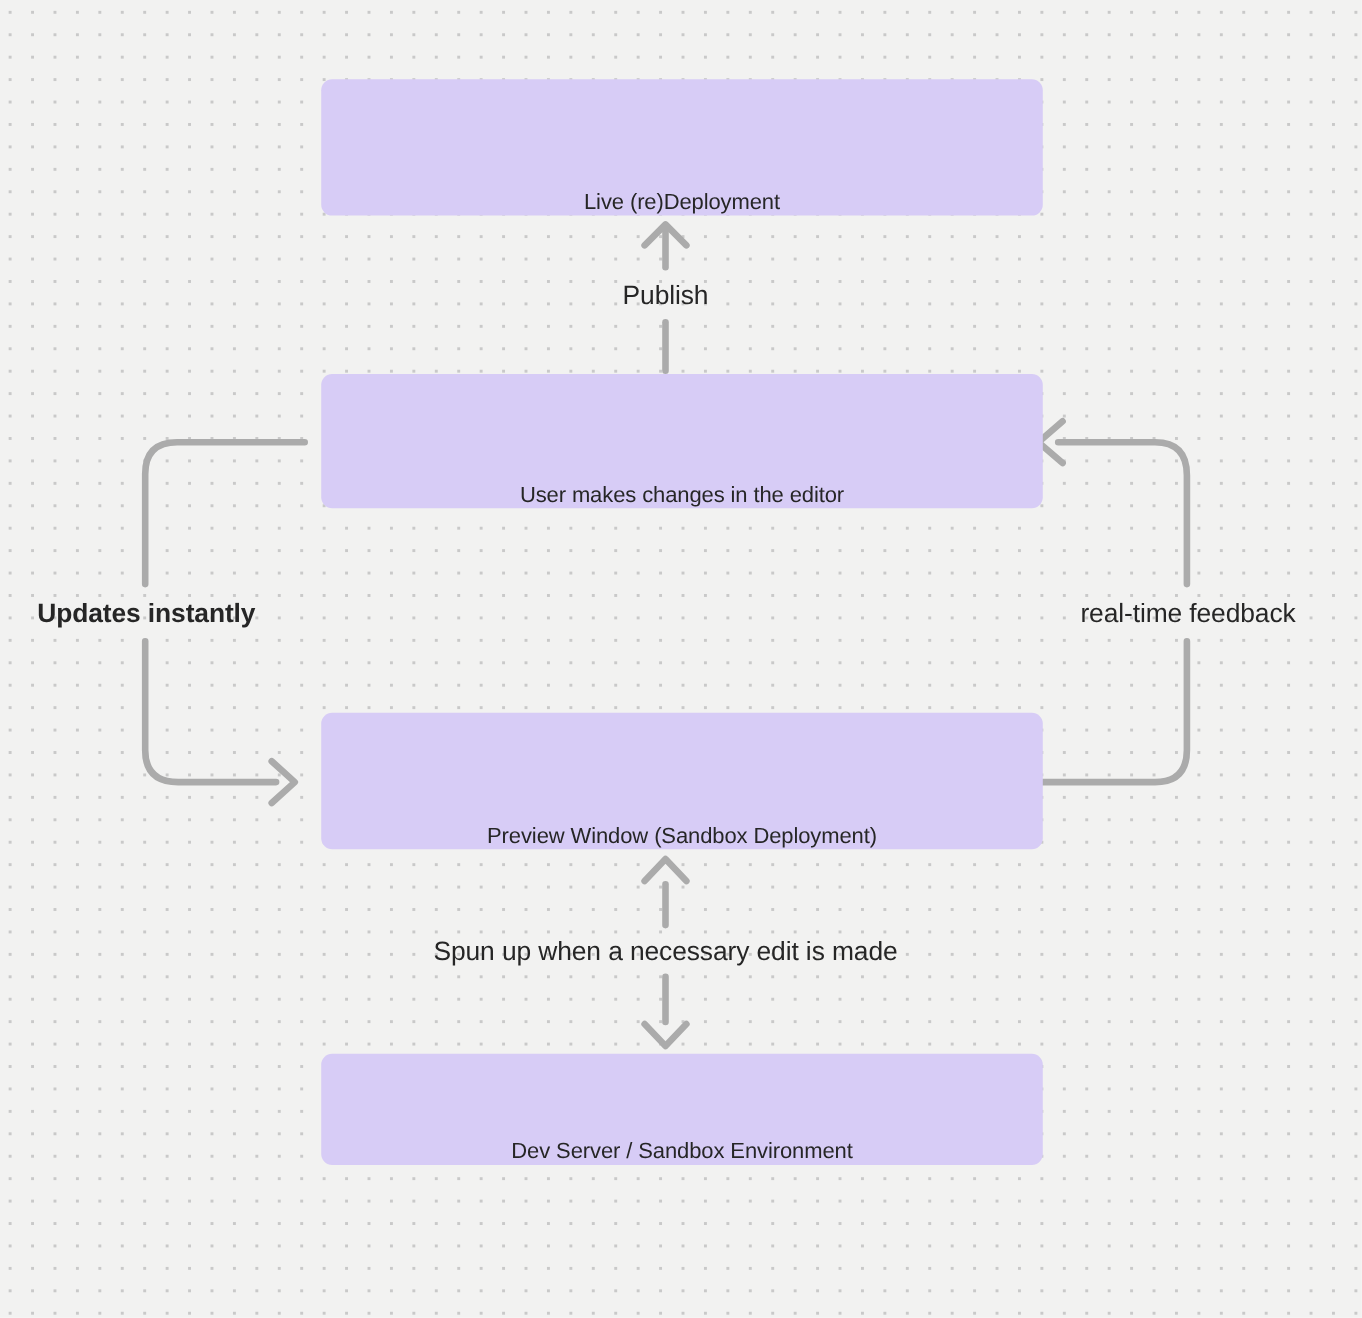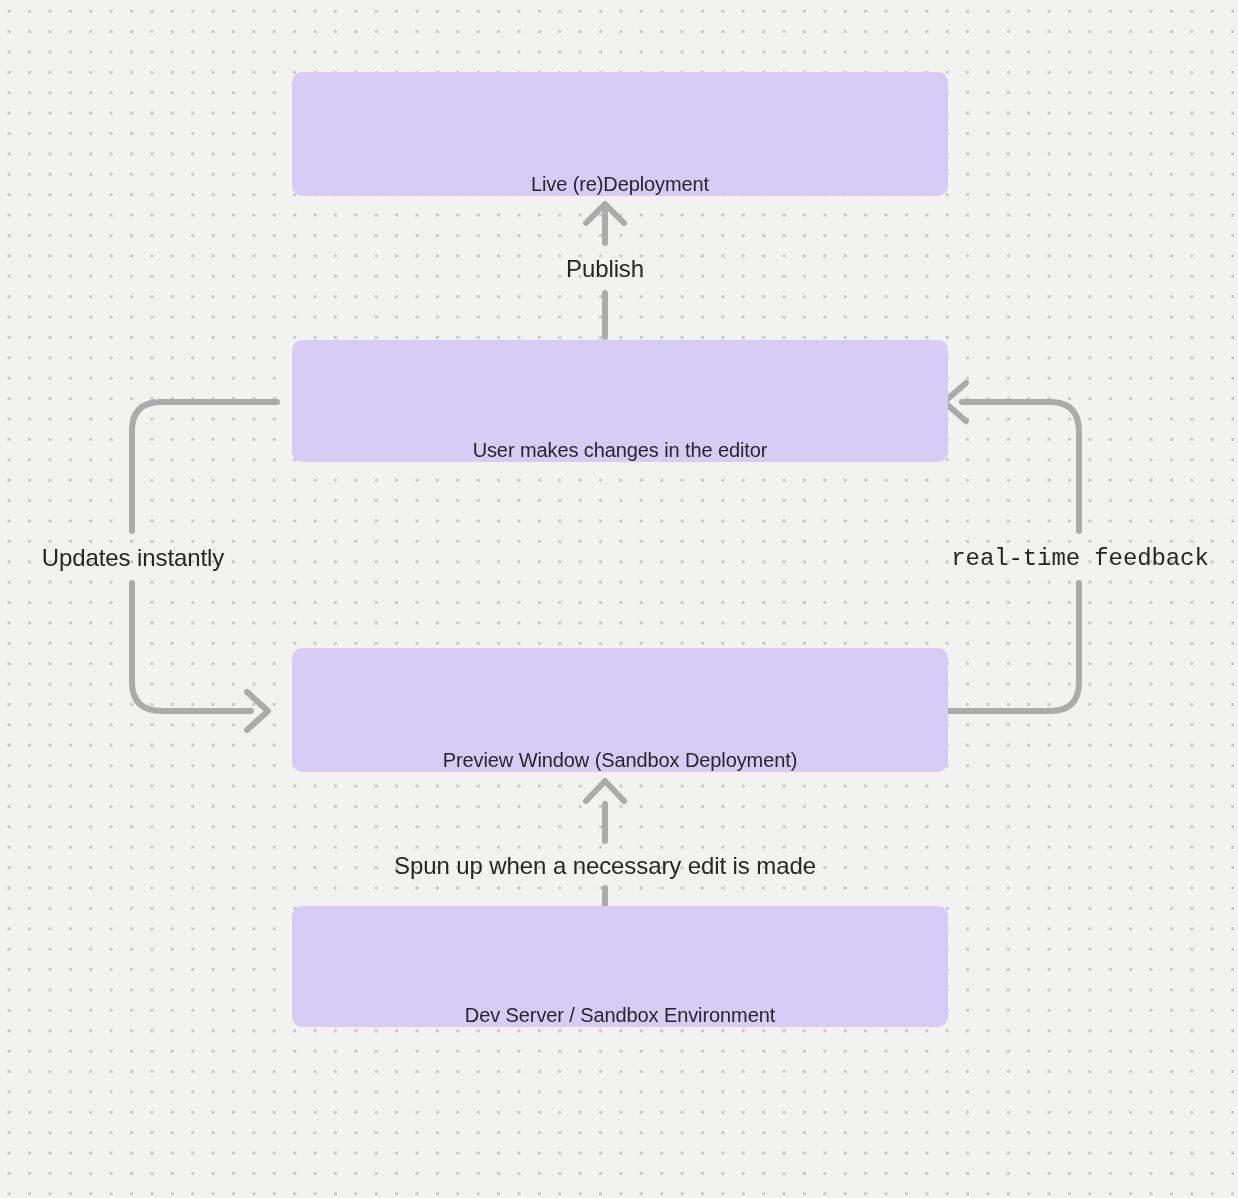--- a/index.html
+++ b/index.html
@@ -101,22 +101,22 @@
   </div>
 
   <div class="node" style="top:340px; height:122px;">
     <span class="node-label">User makes changes in the editor</span>
   </div>
 
   <div class="node" style="top:648px;">
     <span class="node-label">Preview Window (Sandbox Deployment)</span>
   </div>
 
-  <div class="node" style="top:906px; height:121px;">
+  <div class="node" style="top:958px; height:101px;">
     <span class="node-label">Dev Server / Sandbox Environment</span>
   </div>
 
   <div class="edge-label" style="left:605px; top:269px;">Publish</div>
-  <div class="edge-label" style="left:133px; top:558px;">Updates instantly</div>
-  <div class="edge-label" style="left:1080px; top:558px;font-family:Liberation Mono, monospace;">real-time feedback</div>
+  <div class="edge-label" style="left:133px; top:558px;font-weight:bold;">Updates instantly</div>
+  <div class="edge-label" style="left:1080px; top:558px;">real-time feedback</div>
   <div class="edge-label" style="left:605px; top:866px;">Spun up when a necessary edit is made</div>
 
 </div>
 
 </body></html>

